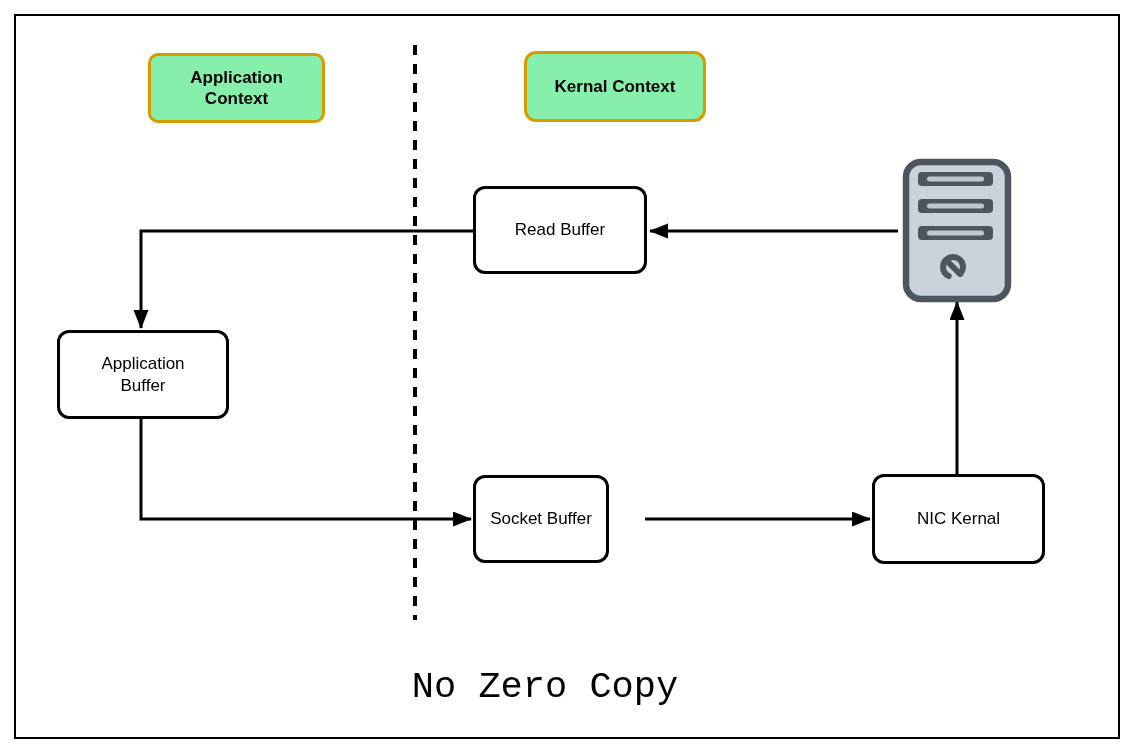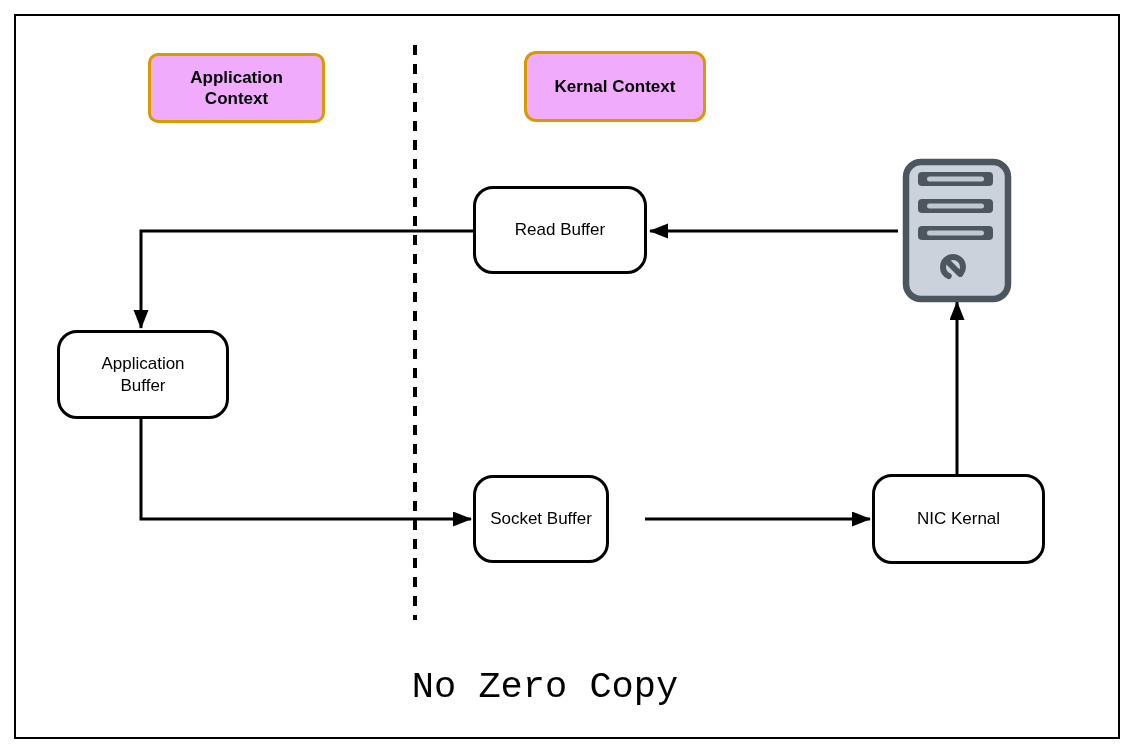--- a/index.html
+++ b/index.html
@@ -29,41 +29,41 @@
     position: absolute;
     left: 0;
     top: 0;
     width: 1136px;
     height: 756px;
     pointer-events: none;
   }
   .context-box {
     position: absolute;
     box-sizing: border-box;
-    background: #f0abfc;
+    background: #86efac;
     border: 3px solid #d79b00;
     border-radius: 10px;
     display: flex;
     align-items: center;
     justify-content: center;
     text-align: center;
     font-weight: bold;
     font-size: 17px;
     line-height: 21px;
     color: #000000;
   }
   .context-box .lbl { display: inline-block; }
   .app-context { left: 148px; top: 53px; width: 177px; height: 70px; padding: 0 30px; }
   .kernel-context { left: 524px; top: 51px; width: 182px; height: 71px; padding: 0 10px; border-radius: 12px; }
   .node {
     position: absolute;
     box-sizing: border-box;
     background: #ffffff;
     border: 3px solid #000000;
-    border-radius: 20px;
+    border-radius: 12px;
     display: flex;
     align-items: center;
     justify-content: center;
     text-align: center;
     font-size: 17px;
     line-height: 22px;
     color: #000000;
   }
   .node .lbl { display: inline-block; }
   .read-buffer        { left: 473px; top: 186px; width: 174px; height: 88px; }

